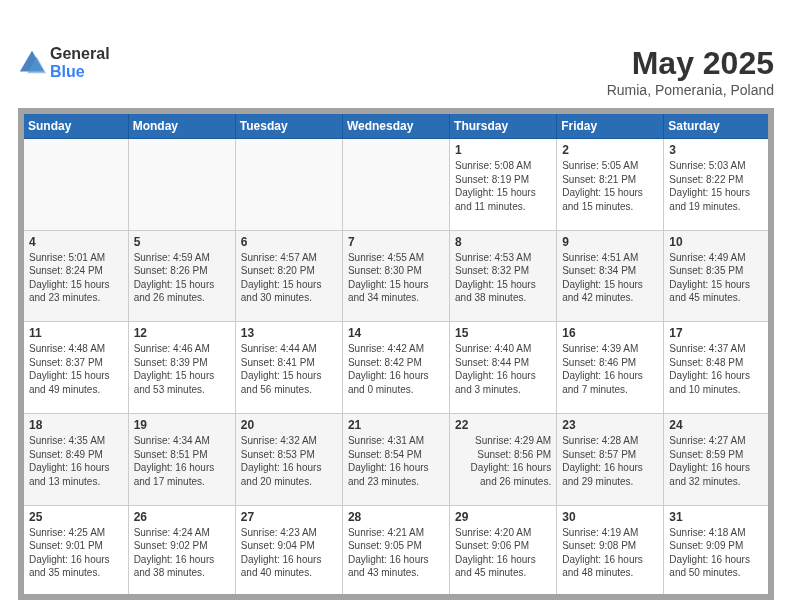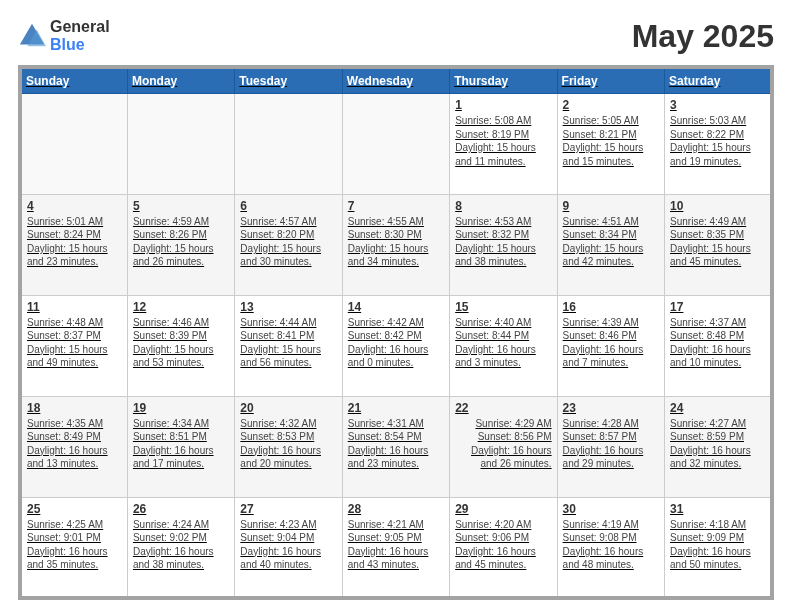--- a/index.html
+++ b/index.html
@@ -15,20 +15,21 @@
       height: 612px;
       padding: 18px 18px 12px 18px;
       display: flex;
       flex-direction: column;
     }
     .header {
       display: flex;
       justify-content: space-between;
       align-items: flex-start;
       margin-bottom: 10px;
+      margin-top: 27px;
     }
     .logo {
       display: flex;
       align-items: center;
       gap: 4px;
     }
     .logo-text {
       display: flex;
       flex-direction: column;
       font-size: 16px;
@@ -48,25 +49,24 @@
       font-size: 32px;
       font-weight: bold;
       color: #333;
     }
     .subtitle {
       font-size: 14px;
       color: #555;
     }
     .calendar {
       flex: 1;
-      border: 4px solid #a3a3a3;
+      border: 6px solid #a3a3a3;
       border-collapse: collapse;
       width: 100%;
       table-layout: fixed;
-      text-decoration: underline;
     }
     .calendar th {
       background: #2a6db5;
       color: #fff;
       font-size: 12px;
       font-weight: bold;
       padding: 5px 4px;
       border: 1px solid #1a5a9a;
       text-align: left;
     }
@@ -112,20 +112,21 @@
         <polygon points="15,2 28,24 2,24" fill="#2a6db5" opacity="0.85"></polygon>
         <polygon points="20,8 30,26 10,26" fill="#5599d5" opacity="0.6"></polygon>
       </svg>
       <div class="logo-text">
         <span class="logo-general">General</span>
         <span class="logo-blue">Blue</span>
       </div>
     </div>
     <div class="title-block">
       <div class="main-title">May 2025</div>
+      <div class="subtitle">Rumia, Pomerania, Poland</div>
     </div>
   </div>
 
   <table class="calendar">
     <thead>
       <tr>
         <th>Sunday</th>
         <th>Monday</th>
         <th>Tuesday</th>
         <th>Wednesday</th>

